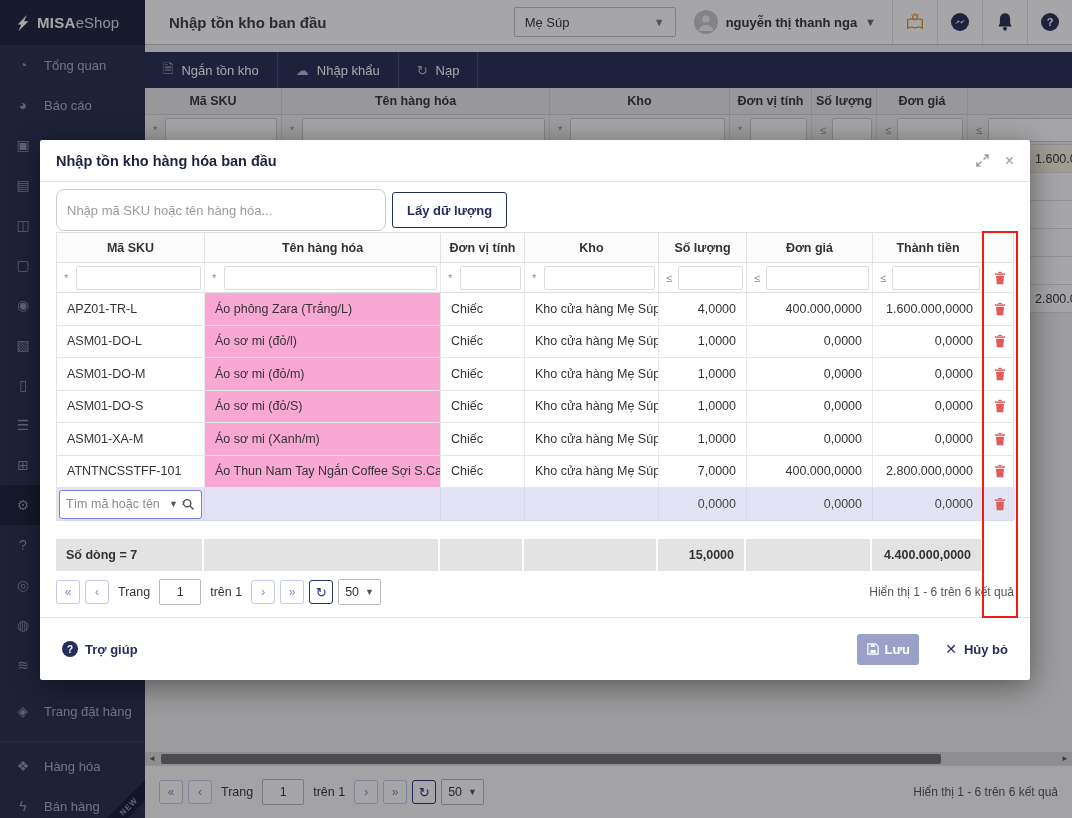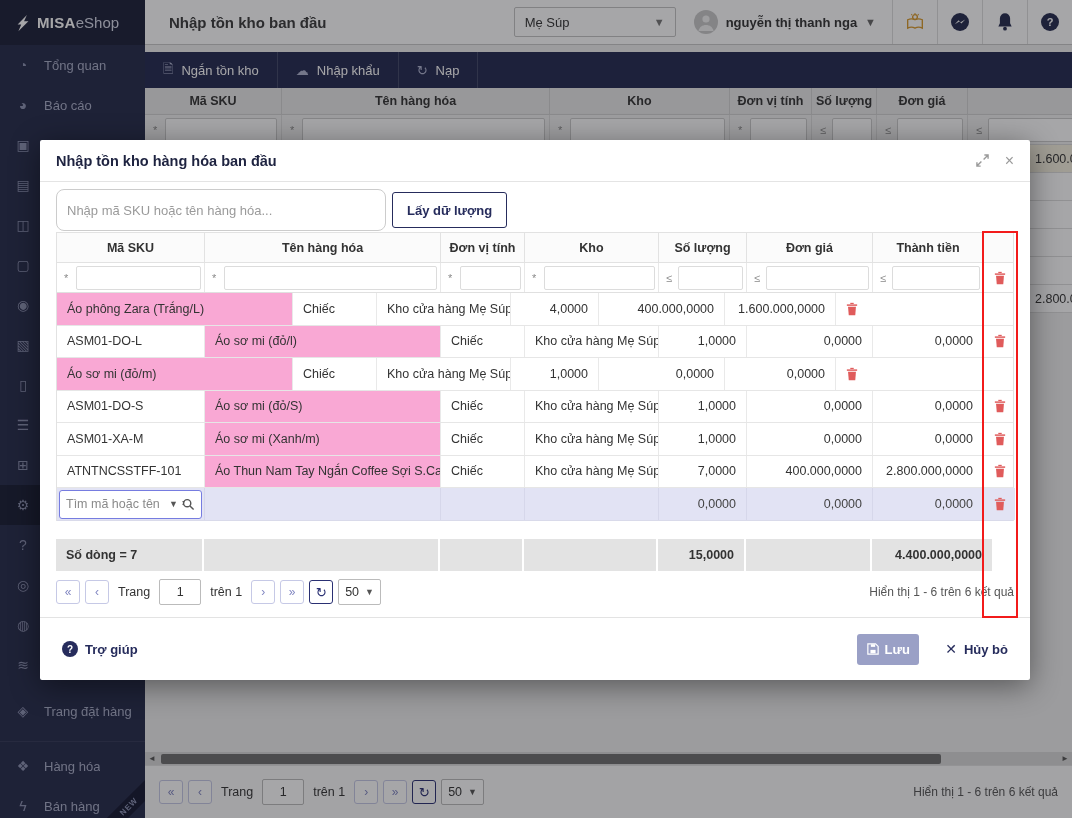--- a/index.html
+++ b/index.html
@@ -417,20 +417,21 @@
         <div class="mt-fcell" style="width: 31px; flex: 0 0 auto; border-right: none; justify-content: center; padding: 0px;">
           <svg width="12" height="14" viewBox="0 0 14 16">
             <path d="M5 0.8h4v1.4H5z" fill="#e05b5b"></path>
             <rect x="1" y="2.6" width="12" height="1.7" fill="#e05b5b"></rect>
             <path d="M2.4 5.4h9.2l-.8 9.8H3.2z" fill="#e05b5b"></path>
           </svg>
         </div>
       </div>
     <div class="mt-body">
         <div class="mt-row">
+          <div class="mt-cell al" style="width: 148px; flex: 0 0 auto;">APZ01-TR-L</div>
           <div class="mt-cell al name-col" style="width: 236px; flex: 0 0 auto;">Áo phông Zara (Trắng/L)</div>
           <div class="mt-cell al" style="width: 84px; flex: 0 0 auto;">Chiếc</div>
           <div class="mt-cell al" style="width: 134px; flex: 0 0 auto;">Kho cửa hàng Mẹ Súp</div>
           <div class="mt-cell ar" style="width: 88px; flex: 0 0 auto;">4,0000</div>
           <div class="mt-cell ar" style="width: 126px; flex: 0 0 auto;">400.000,0000</div>
           <div class="mt-cell ar" style="width: 111px; flex: 0 0 auto;">1.600.000,0000</div>
           <div class="mt-cell del" style="width: 31px; flex: 0 0 auto; border-right: none;">
             <svg width="12" height="14" viewBox="0 0 14 16">
               <path d="M5 0.8h4v1.4H5z" fill="#e05b5b"></path>
               <rect x="1" y="2.6" width="12" height="1.7" fill="#e05b5b"></rect>
@@ -448,20 +449,21 @@
           <div class="mt-cell ar" style="width: 111px; flex: 0 0 auto;">0,0000</div>
           <div class="mt-cell del" style="width: 31px; flex: 0 0 auto; border-right: none;">
             <svg width="12" height="14" viewBox="0 0 14 16">
               <path d="M5 0.8h4v1.4H5z" fill="#e05b5b"></path>
               <rect x="1" y="2.6" width="12" height="1.7" fill="#e05b5b"></rect>
               <path d="M2.4 5.4h9.2l-.8 9.8H3.2z" fill="#e05b5b"></path>
             </svg>
           </div>
         </div>
         <div class="mt-row">
+          <div class="mt-cell al" style="width: 148px; flex: 0 0 auto;">ASM01-DO-M</div>
           <div class="mt-cell al name-col" style="width: 236px; flex: 0 0 auto;">Áo sơ mi (đỏ/m)</div>
           <div class="mt-cell al" style="width: 84px; flex: 0 0 auto;">Chiếc</div>
           <div class="mt-cell al" style="width: 134px; flex: 0 0 auto;">Kho cửa hàng Mẹ Súp</div>
           <div class="mt-cell ar" style="width: 88px; flex: 0 0 auto;">1,0000</div>
           <div class="mt-cell ar" style="width: 126px; flex: 0 0 auto;">0,0000</div>
           <div class="mt-cell ar" style="width: 111px; flex: 0 0 auto;">0,0000</div>
           <div class="mt-cell del" style="width: 31px; flex: 0 0 auto; border-right: none;">
             <svg width="12" height="14" viewBox="0 0 14 16">
               <path d="M5 0.8h4v1.4H5z" fill="#e05b5b"></path>
               <rect x="1" y="2.6" width="12" height="1.7" fill="#e05b5b"></rect>
@@ -549,21 +551,21 @@
     <div class="red-box"></div>
   </div>
 
   <div class="m-summary">
       <div class="ms-cell" style="width: 146px; flex: 0 0 auto;">Số dòng = 7</div>
       <div class="ms-cell" style="width: 234px; flex: 0 0 auto;"></div>
       <div class="ms-cell" style="width: 82px; flex: 0 0 auto;"></div>
       <div class="ms-cell" style="width: 132px; flex: 0 0 auto;"></div>
       <div class="ms-cell ar" style="width: 86px; flex: 0 0 auto;">15,0000</div>
       <div class="ms-cell ar" style="width: 124px; flex: 0 0 auto;"></div>
-      <div class="ms-cell ar" style="width: 120px; flex: 0 0 auto; padding-left: 36px;">4.400.000,0000</div>
+      <div class="ms-cell ar" style="width: 109px; flex: 0 0 auto; padding-left: 36px;">4.400.000,0000</div>
     </div>
 
   <div class="m-pager-row">
     <div class="pager" id="modal-pager">
         <div class="pg-btn">«</div>
         <div class="pg-btn">‹</div>
         <div class="pg-label">Trang</div>
         <input class="pg-input" value="1" style="">
         <div class="pg-label">trên 1</div>
         <div class="pg-btn">›</div>

